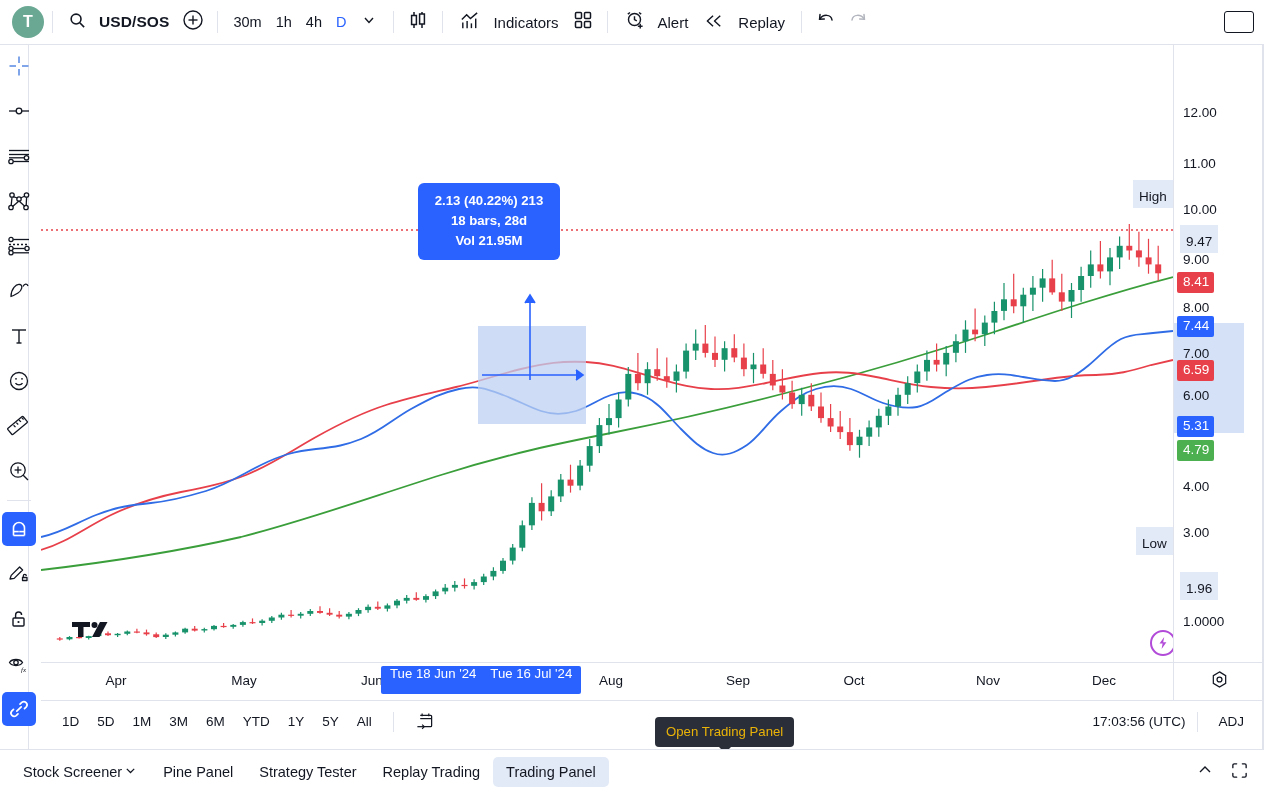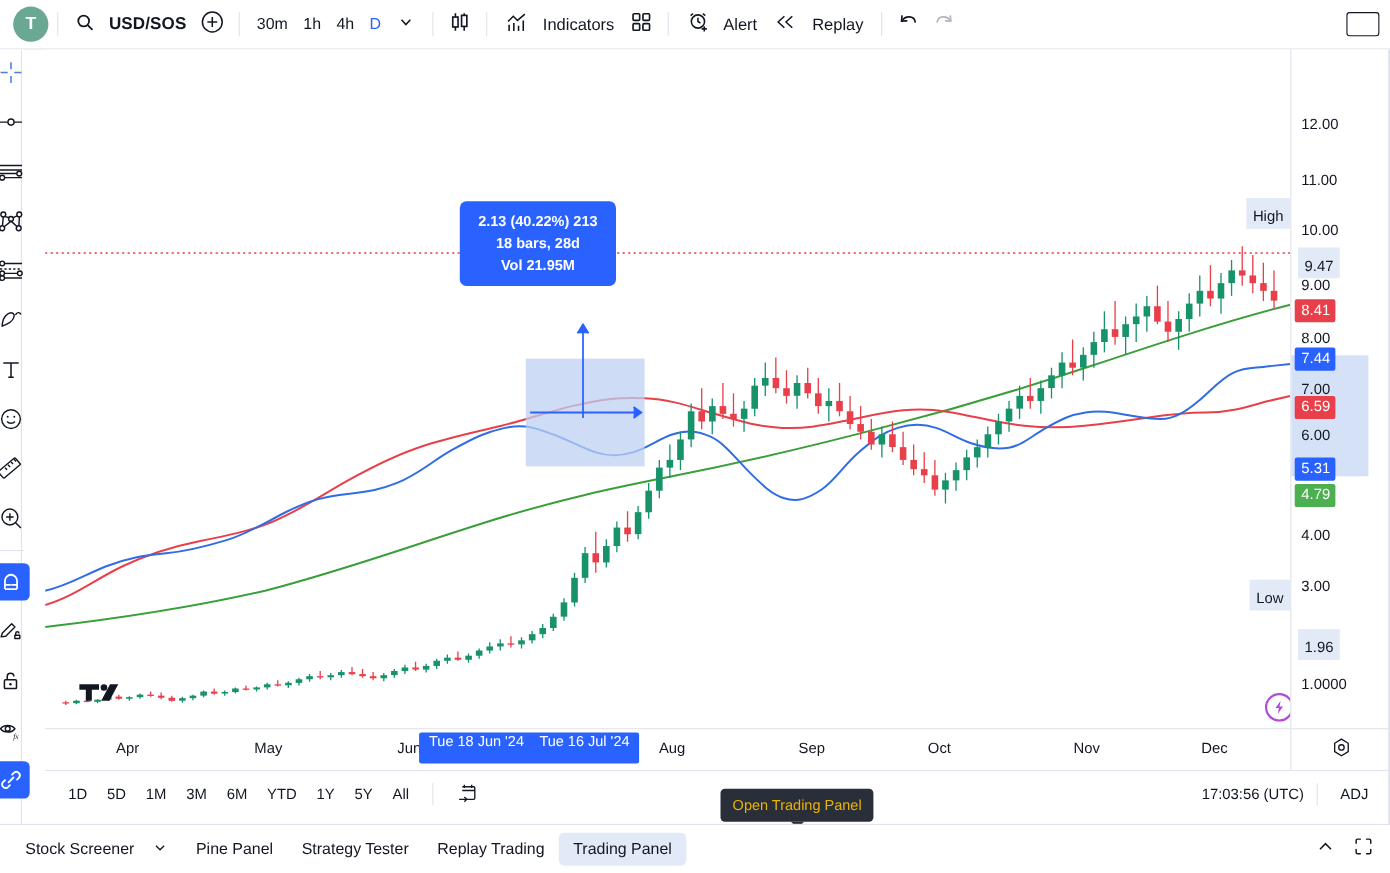--- a/index.html
+++ b/index.html
@@ -39,21 +39,21 @@
     border-radius: 4px; cursor: pointer; flex: 0 0 auto;
   }
   .spacer { flex: 1 1 auto; }
   .win-box {
     width: 30px; height: 22px; border: 1.6px solid #131722; border-radius: 3px;
     margin-right: 2px; flex: 0 0 auto;
   }
 
   
   .leftbar {
-    position: absolute; left: 0; top: 45px; width: 20px; height: 704px;
+    position: absolute; left: 9px; top: 45px; width: 20px; height: 704px;
     background: #fff; border-right: 1px solid #e0e3eb;
     display: flex; flex-direction: column; align-items: center; padding-top: 4px;
   }
   .ltool {
     width: 34px; height: 34px; margin-bottom: 11px; border-radius: 5px;
     display: flex; align-items: center; justify-content: center; cursor: pointer;
     flex: 0 0 auto;
   }
   .ltool.active { background: #2962ff; }
   .ltool.active svg { stroke: #fff; }
@@ -154,21 +154,21 @@
     border-top: 6px solid #2a2e39;
   }
 
   
   .bottomnav {
     position: absolute; left: 0; top: 749px; width: 1264px; height: 45px;
     background: #fff; border-top: 1px solid #e0e3eb;
     display: flex; align-items: center; padding: 0 10px;
   }
   .bn-item {
-    display: flex; align-items: flex-start; gap: 17px; font-size: 14.5px;
+    display: flex; align-items: flex-end; gap: 2px; font-size: 14.5px;
     color: #131722; padding: 7px 13px; border-radius: 5px; cursor: pointer;
     white-space: nowrap; flex: 0 0 auto;
   }
   .bn-item.active { background: #e3eaf7; }
   .bn-right { display: flex; align-items: center; gap: 4px; }
   .bn-icon { width: 30px; height: 30px; display:flex; align-items:center; justify-content:center;
              border-radius: 4px; cursor: pointer; }
   .right-edge { position: absolute; right: 0; top: 45px; width: 2px; height: 704px; background: #e0e3eb; }
 </style>
 </head>

